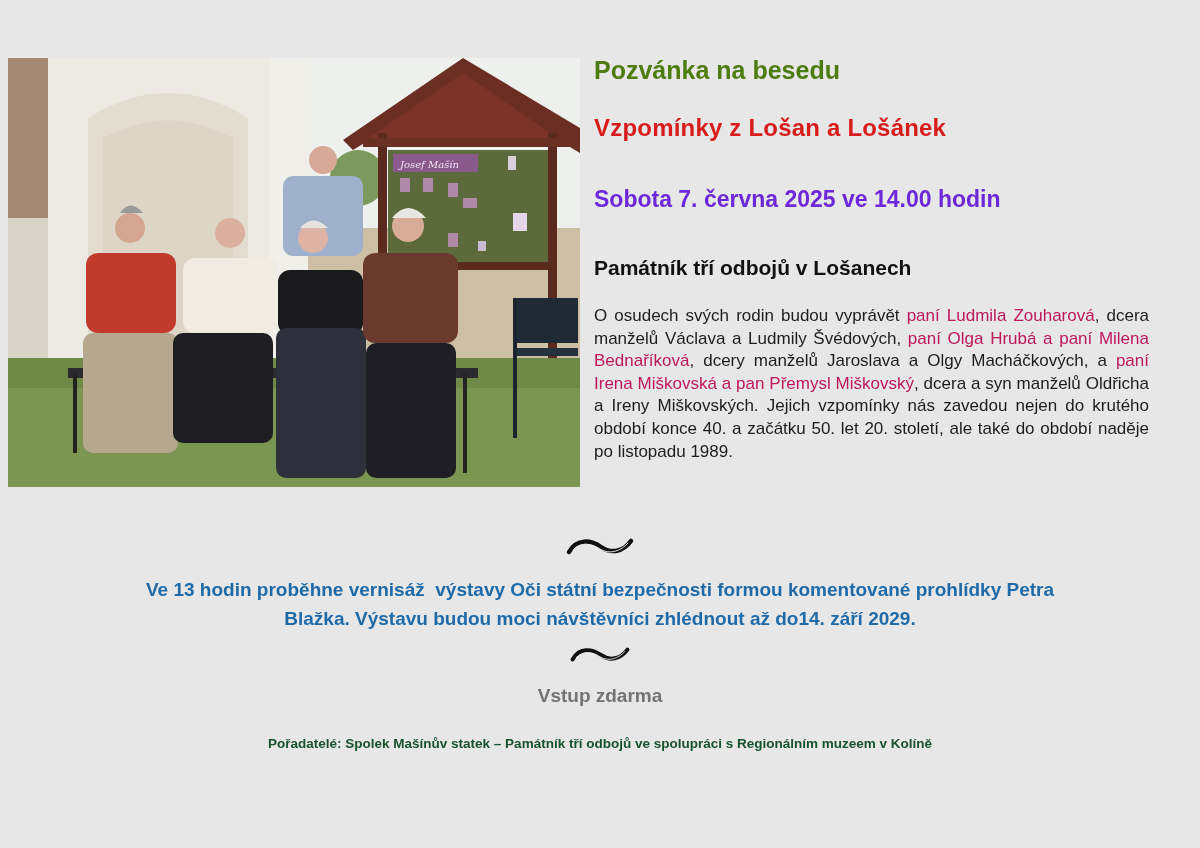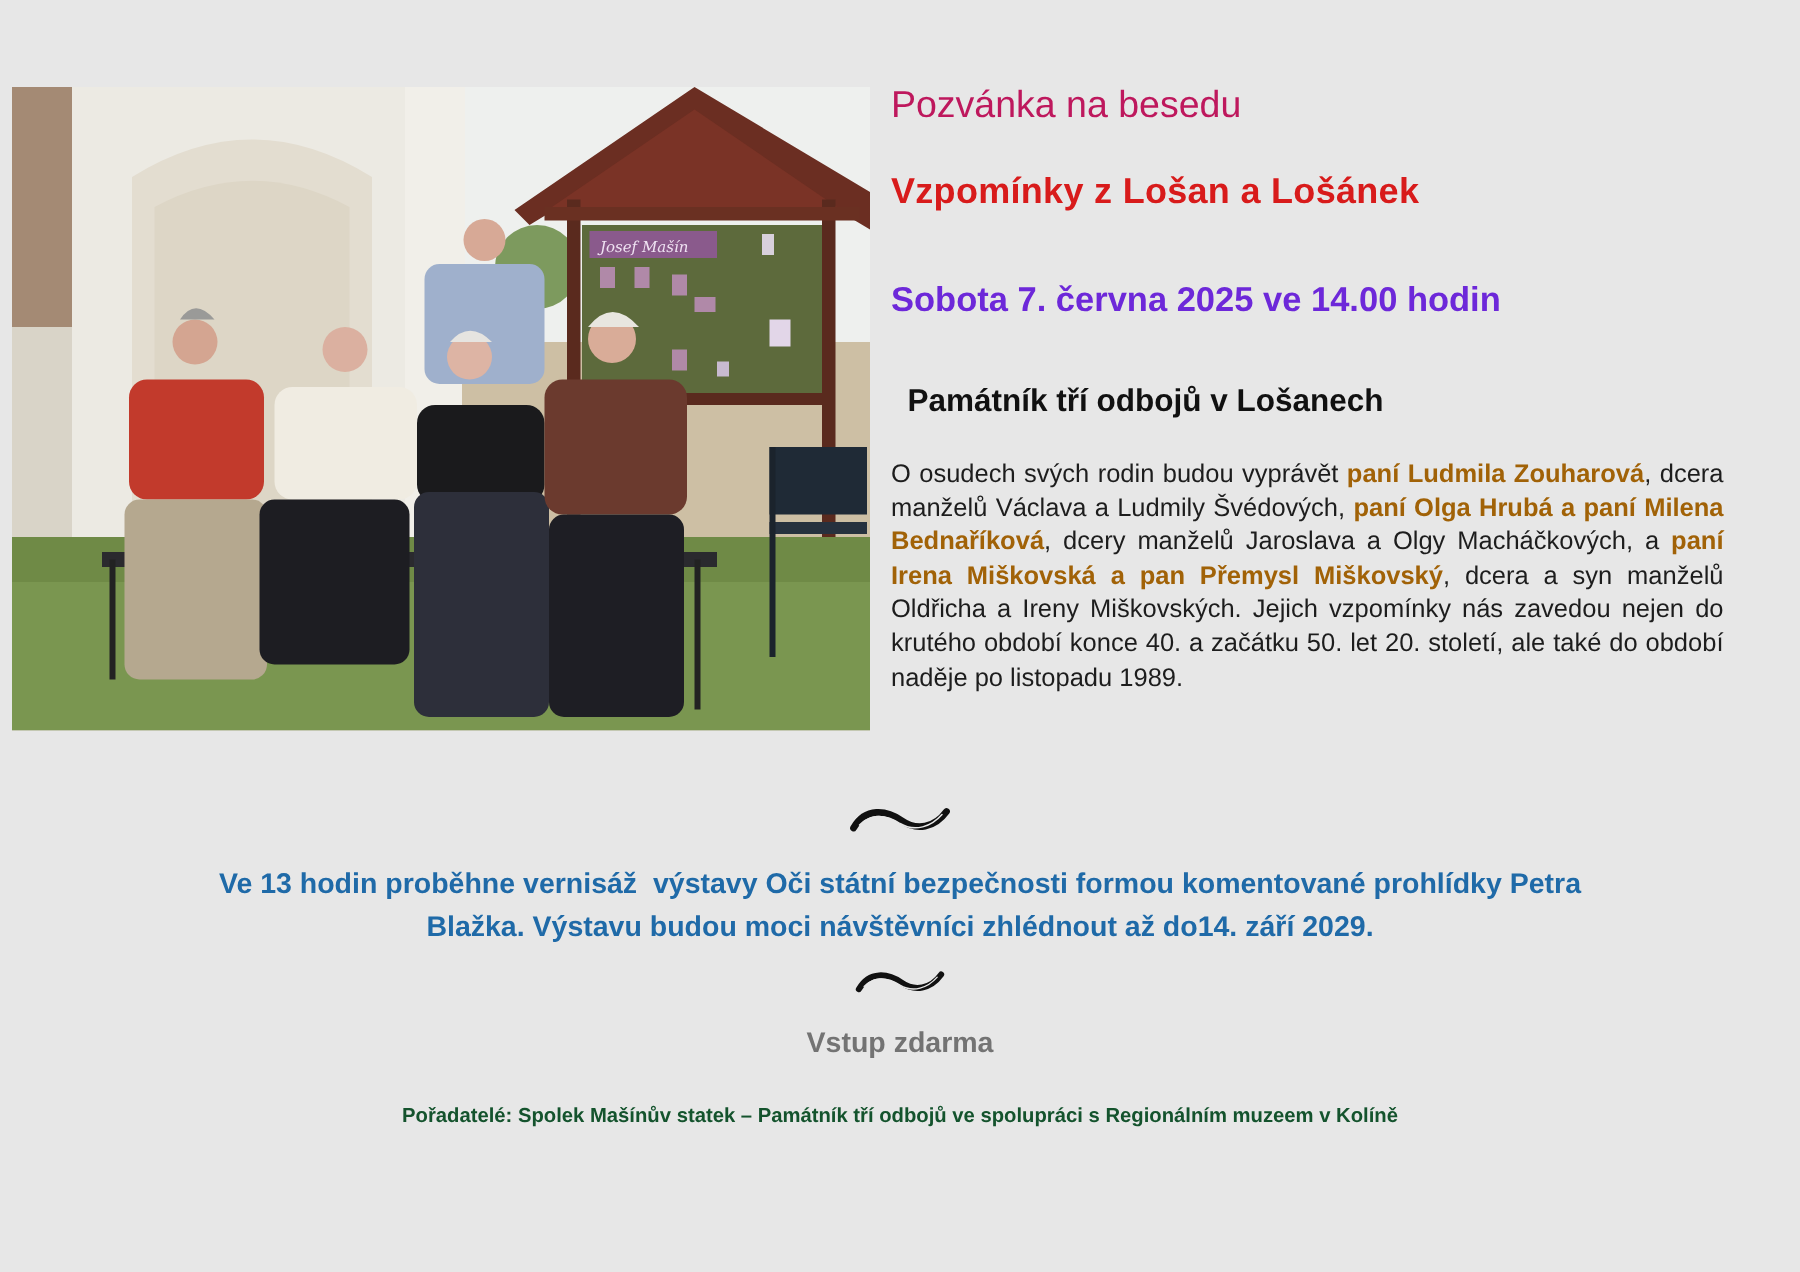--- a/index.html
+++ b/index.html
@@ -13,41 +13,41 @@
   
   .photo {
     position: absolute; left: 8px; top: 58px; width: 572px; height: 429px;
     overflow: hidden; background: #cfc7b8; text-decoration: underline;
   }
   .photo svg { display: block; width: 100%; height: 100%; }
 
   
   .kicker {
     position: absolute; left: 594px; top: 56px;
-    font-size: 25px; font-weight: normal; color: #be185d;
+    font-size: 25px; font-weight: bold; color: #4d7c0f;
   }
   .title {
     position: absolute; left: 594px; top: 114px;
     font-size: 24px; font-weight: bold; color: #d81b1b;
     letter-spacing: 0.2px;
   }
   .datetime {
     position: absolute; left: 594px; top: 186px;
     font-size: 23px; font-weight: bold; color: #6d28d9;
   }
   .venue {
     position: absolute; left: 594px; top: 256px;
-    font-size: 21px; font-weight: bold; color: #111; margin-left: 11px;
+    font-size: 21px; font-weight: bold; color: #111;
   }
   .desc {
     position: absolute; left: 594px; top: 305px; width: 555px;
     font-size: 17px; line-height: 22.6px; text-align: justify;
     color: #1d1d1d;
   }
-  .desc b { font-weight: bold; color: #a16207; }
+  .desc b { font-weight: normal; color: #be185d; }
 
   
   .tilde {
     position: absolute; left: 0; width: 1200px; text-align: center;
   }
   .tilde svg { display: inline-block; }
   .tilde-1 { top: 536px; }
   .tilde-2 { top: 644px; }
   .exhibit {
     position: absolute; left: 60px; top: 575px; width: 1080px;

